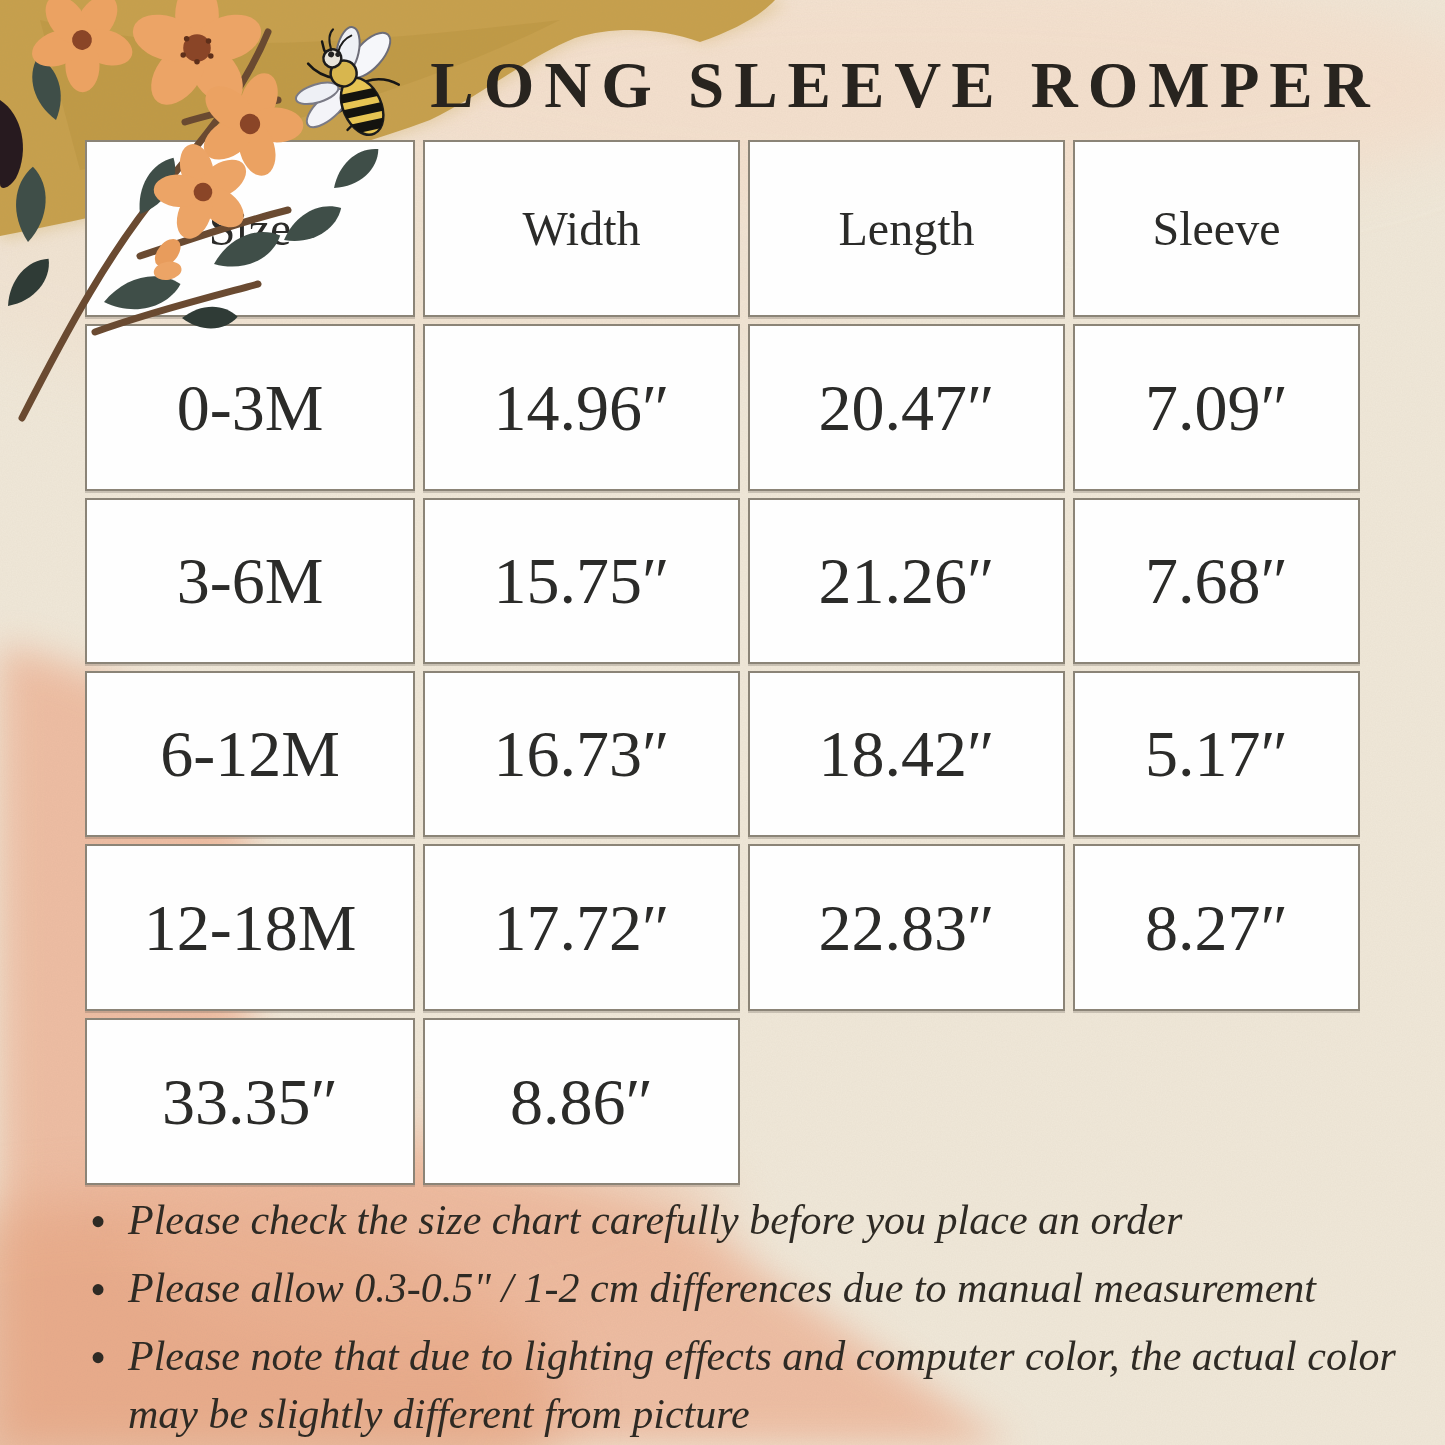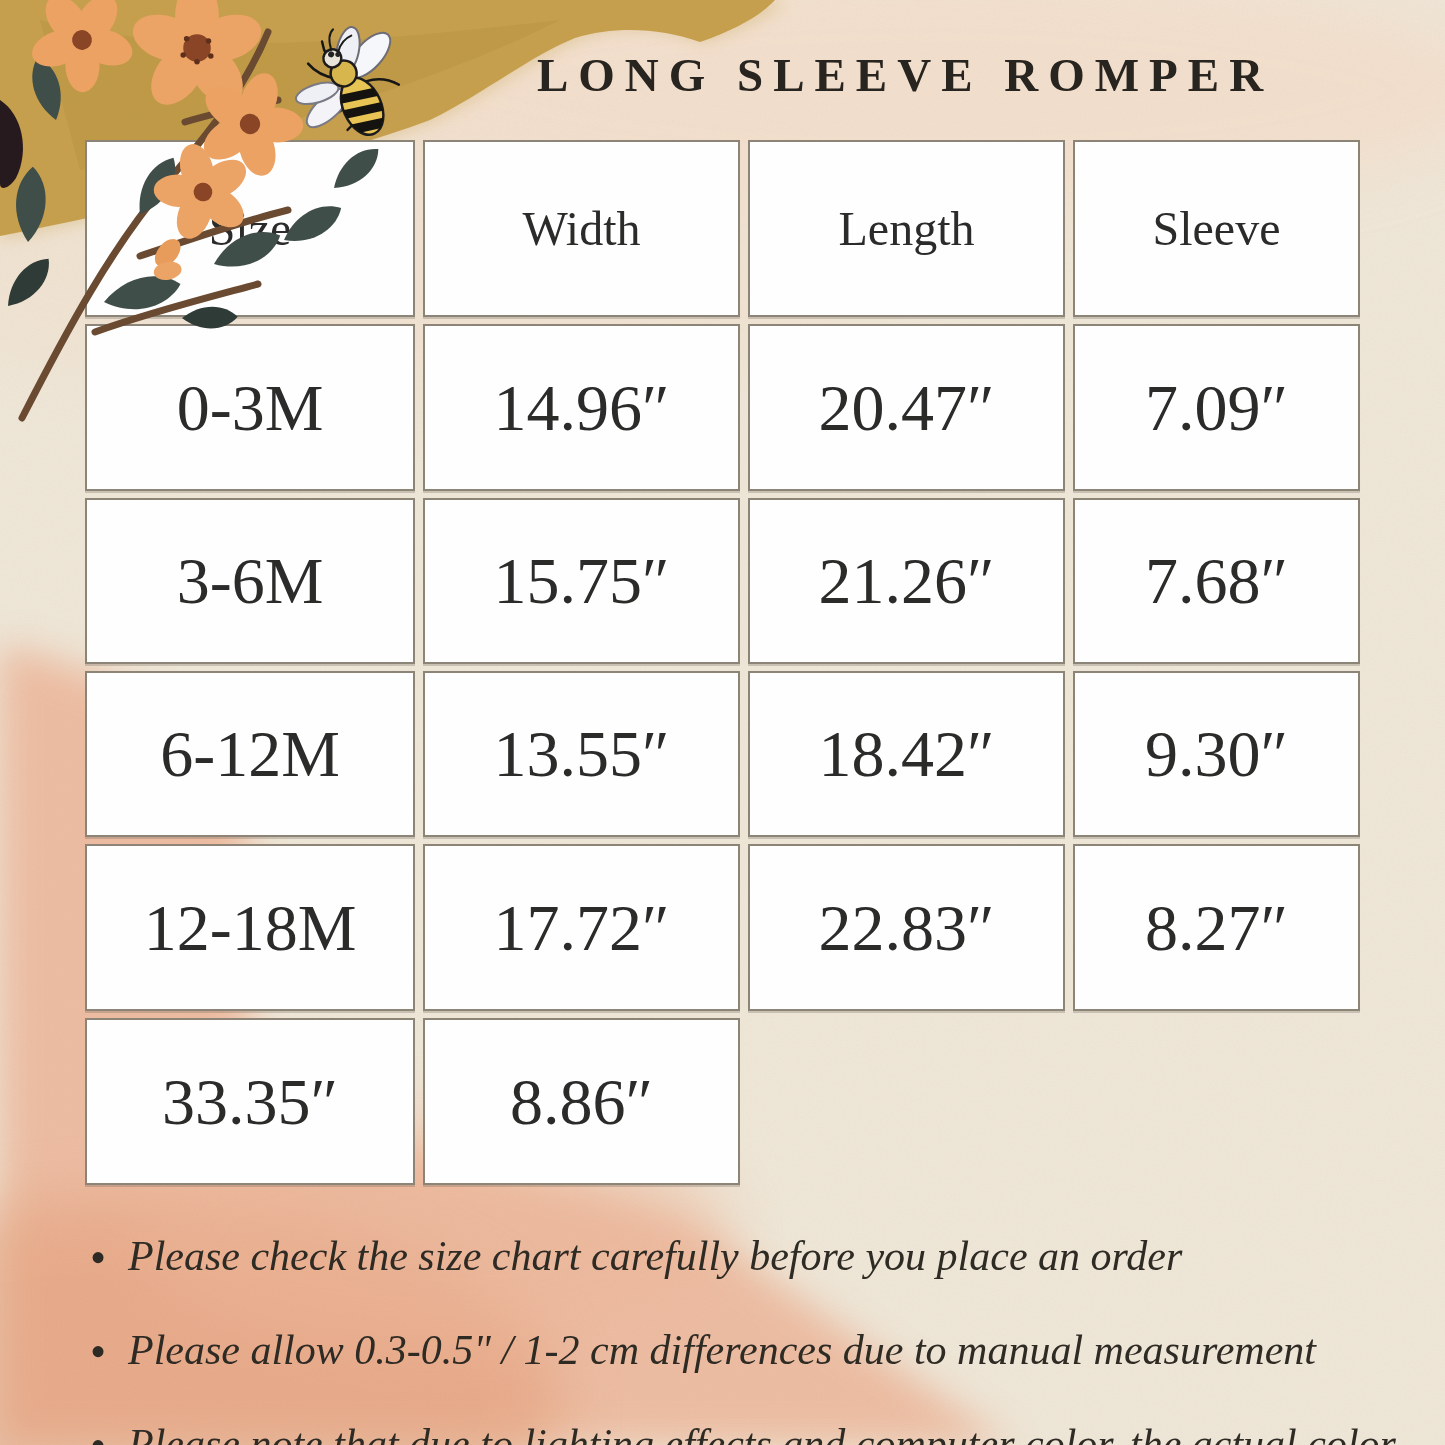--- a/index.html
+++ b/index.html
@@ -5,21 +5,21 @@
   html,body{margin:0;padding:0;background:#ddd;}
   .canvas{
     position:relative;width:1445px;height:1445px;overflow:hidden;
     background:#f0e8d9;
     font-family:"Liberation Serif", serif;
     color:#2b2622;
   }
   .bg-layer{position:absolute;left:0;top:0;width:1445px;height:1445px;z-index:0;}
   .title{
     position:absolute;left:400px;top:48px;width:1010px;z-index:2;
-    text-align:center;font-size:47px;font-weight:600;letter-spacing:10px;
+    text-align:center;font-size:65px;font-weight:600;letter-spacing:10px;
     color:#28241f;white-space:nowrap;
   }
   .size-table{
     position:absolute;left:85px;top:140px;z-index:1;
     display:grid;
     grid-template-columns:330px 317px 317px 287px;
     grid-template-rows:177px 167px 166px 166px 167px 167px;
     column-gap:8px;row-gap:7px;
   }
   .cell{
@@ -27,21 +27,21 @@
     display:flex;align-items:center;justify-content:center;
     font-size:66px;color:#2b2b29;
     box-shadow:0 2px 0 rgba(90,85,75,.25);
   }
   .cell.hdr{font-size:48px;}
   .notes{
     position:absolute;left:88px;top:1192px;width:1332px;z-index:2;
     list-style:none;margin:0;padding:0;
     font-style:italic;font-size:42px;line-height:1.38;color:#2e2a24;
   }
-  .notes li{position:relative;padding-left:40px;margin-bottom:10px;margin-top:36px;}
+  .notes li{position:relative;padding-left:40px;margin-bottom:10px;}
   .notes li::before{
     content:"\2022";position:absolute;left:2px;top:-2px;
     font-style:normal;font-size:46px;color:#2e2a24;
   }
   .deco{position:absolute;pointer-events:none;}
   .flowers{left:0;top:0;width:440px;height:440px;z-index:3;}
   .bee{left:292px;top:16px;width:130px;height:135px;z-index:3;}
 </style>
 </head>
 <body>
@@ -97,23 +97,23 @@
     <div class="cell">14.96″</div>
     <div class="cell">20.47″</div>
     <div class="cell">7.09″</div>
 
     <div class="cell">3-6M</div>
     <div class="cell">15.75″</div>
     <div class="cell">21.26″</div>
     <div class="cell">7.68″</div>
 
     <div class="cell">6-12M</div>
-    <div class="cell">13.55″</div>
+    <div class="cell">16.73″</div>
     <div class="cell">18.42″</div>
-    <div class="cell">9.30″</div>
+    <div class="cell">5.17″</div>
 
     <div class="cell">12-18M</div>
     <div class="cell">17.72″</div>
     <div class="cell">22.83″</div>
     <div class="cell">8.27″</div>
 
     <div class="cell">33.35″</div>
     <div class="cell">8.86″</div>
   </div>
 

